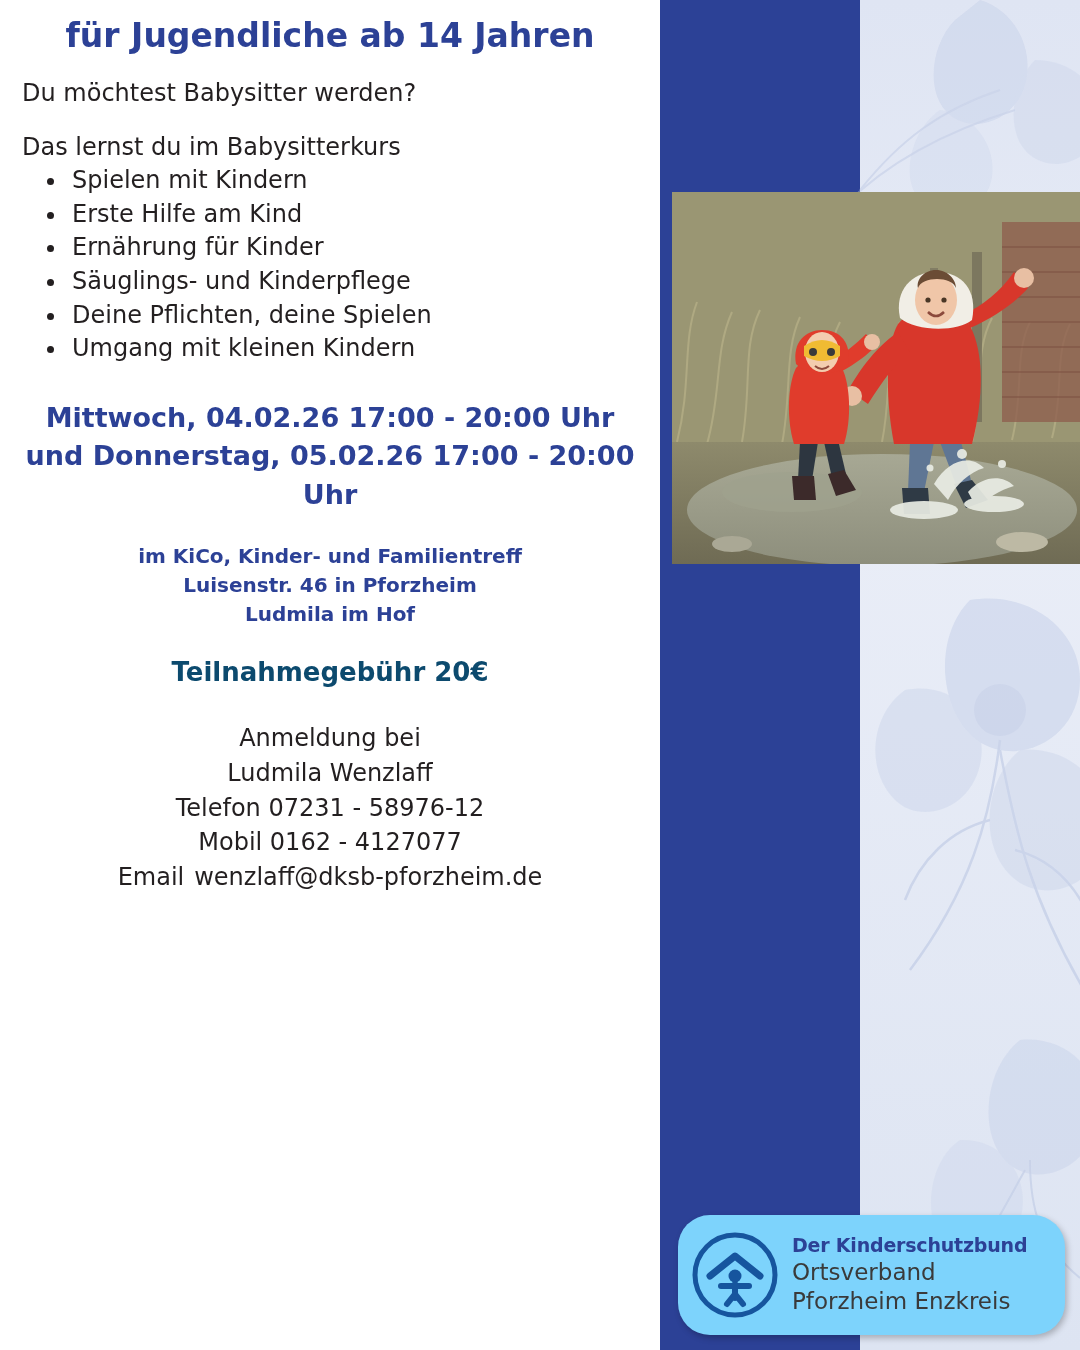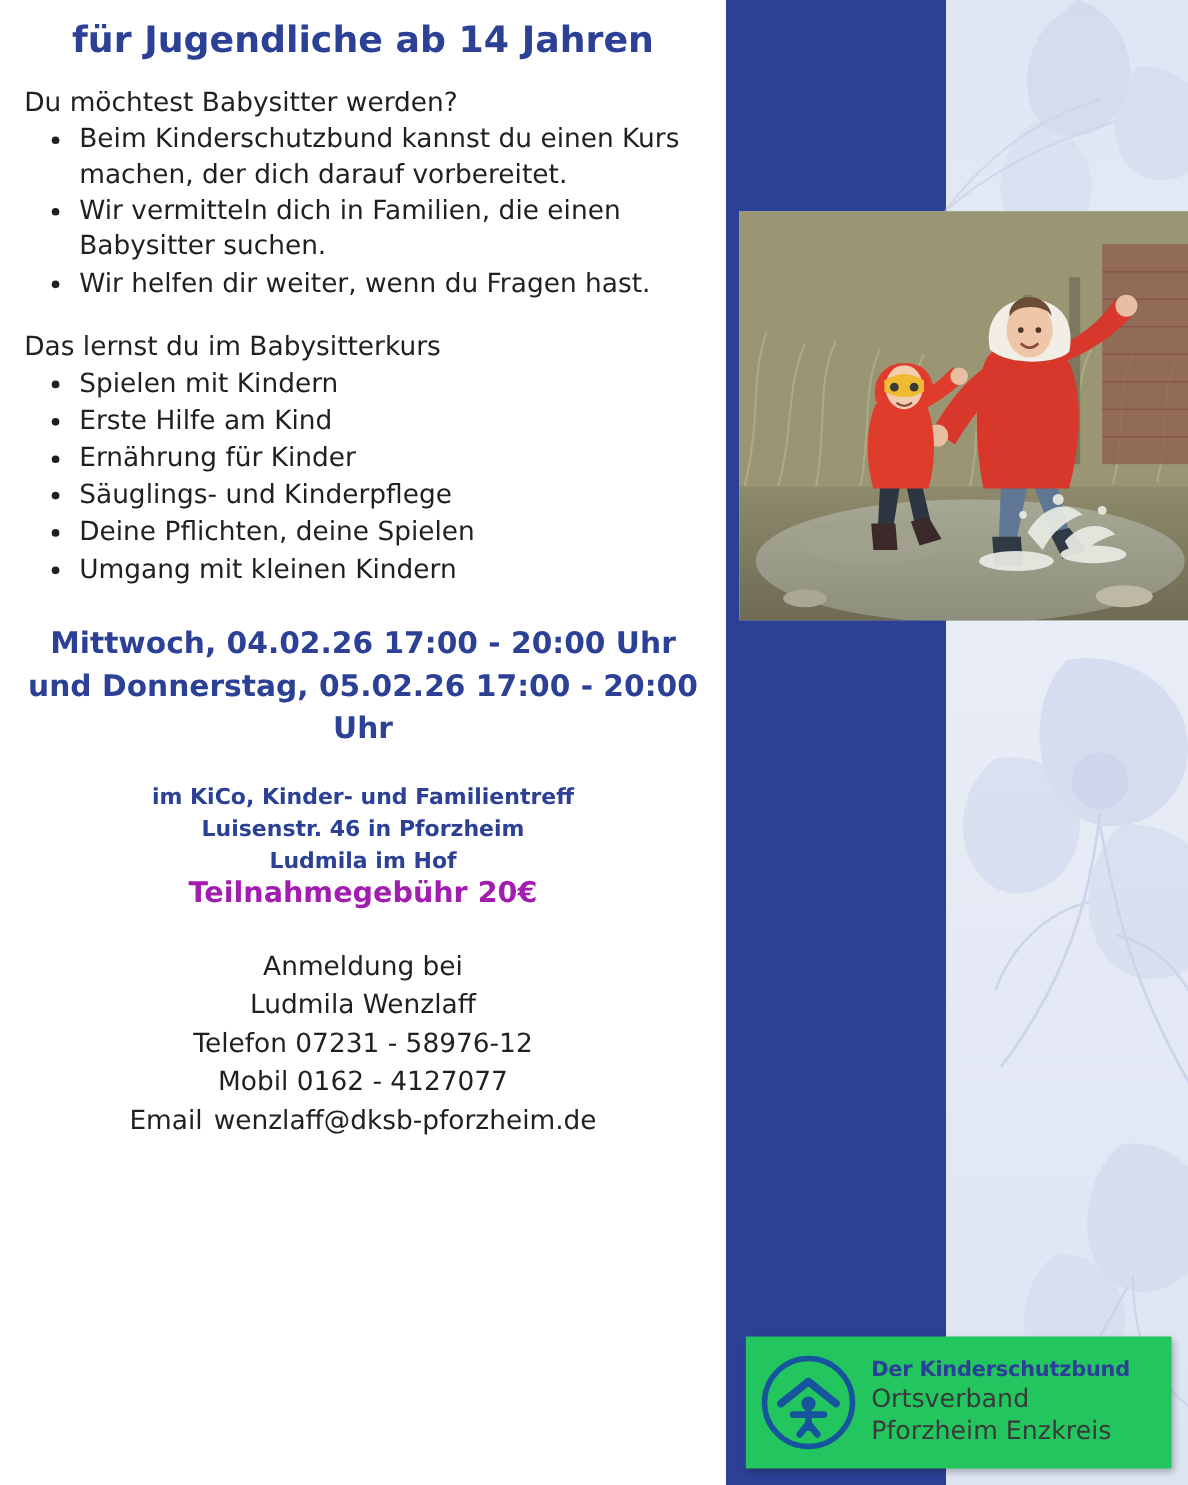--- a/index.html
+++ b/index.html
@@ -65,26 +65,27 @@
   }
   .photo svg { display: block; }
 
   
   .logo-box {
     position: absolute;
     left: 18px;
     top: 1215px;
     width: 387px;
     height: 120px;
-    background: #22c55e;
+    background: #7dd3fc;
     box-shadow: 2px 3px 6px rgba(0,0,0,0.25);
     display: flex;
     align-items: center;
     padding-left: 14px;
     box-sizing: border-box;
+    border-radius: 32px;
   }
   .logo-mark {
     width: 86px;
     height: 86px;
     flex: 0 0 86px;
   }
   .logo-text {
     margin-left: 14px;
     line-height: 1.25;
   }
@@ -157,24 +158,25 @@
   }
   .venue-block {
     color: #2c4196;
     font-weight: bold;
     font-size: 20px;
     text-align: center;
     line-height: 1.45;
     margin-top: 28px;
   }
   .fee-block {
-    color: #a21caf;
+    color: #0c4a6e;
     font-weight: bold;
     font-size: 26px;
     text-align: center;
+    margin-top: 28px;
   }
   .contact-block {
     color: #231f20;
     font-size: 24px;
     text-align: center;
     line-height: 1.45;
     margin-top: 34px;
   }
   .contact-block .email-line span.label { margin-right: 10px; }
 </style>
@@ -346,25 +348,20 @@
         <div class="logo-sub">Ortsverband</div>
         <div class="logo-sub">Pforzheim Enzkreis</div>
       </div>
     </div>
   </div>
 
   <div class="content">
     <h2 class="subtitle">für Jugendliche ab 14 Jahren</h2>
 
     <p class="lead">Du möchtest Babysitter werden?</p>
-    <ul class="bullets">
-      <li>Beim Kinderschutzbund kannst du einen Kurs machen, der dich darauf vorbereitet.</li>
-      <li>Wir vermitteln dich in Familien, die einen Babysitter suchen.</li>
-      <li>Wir helfen dir weiter, wenn du Fragen hast.</li>
-    </ul>
 
     <div class="section-gap"></div>
 
     <p class="lead" style="margin-top:0;">Das lernst du im Babysitterkurs</p>
     <ul class="bullets">
       <li>Spielen mit Kindern</li>
       <li>Erste Hilfe am Kind</li>
       <li>Ernährung für Kinder</li>
       <li>Säuglings- und Kinderpflege</li>
       <li>Deine Pflichten, deine Spielen</li>

